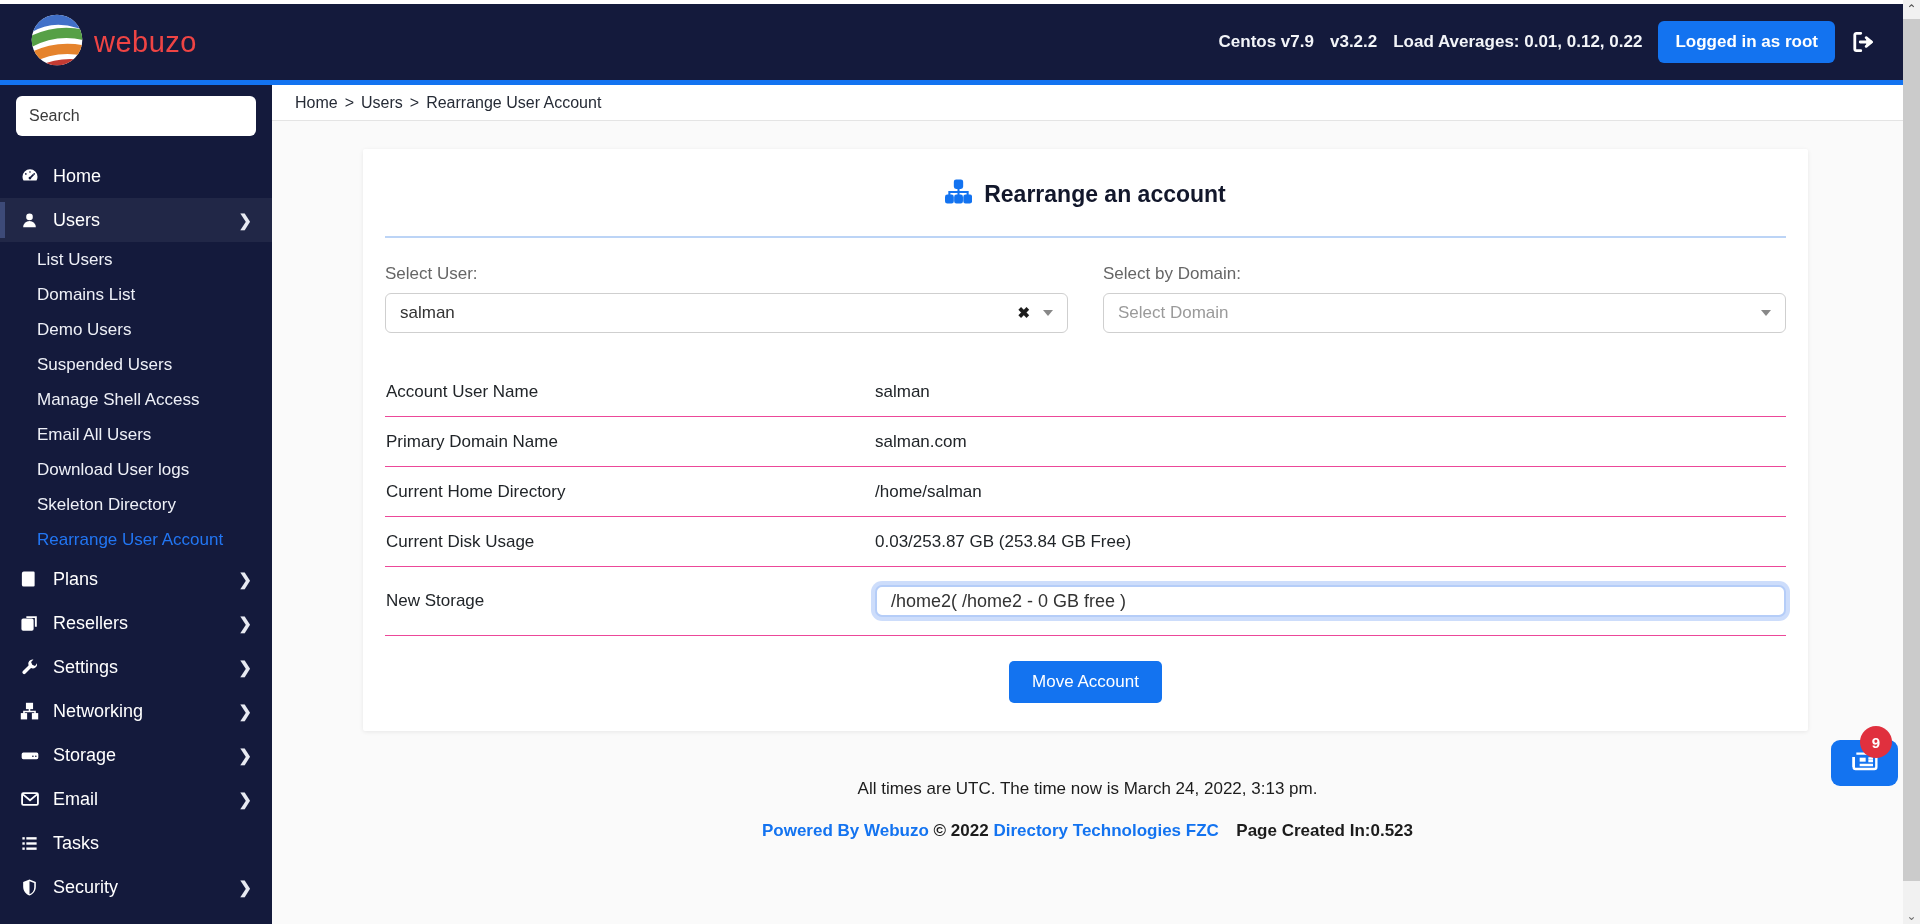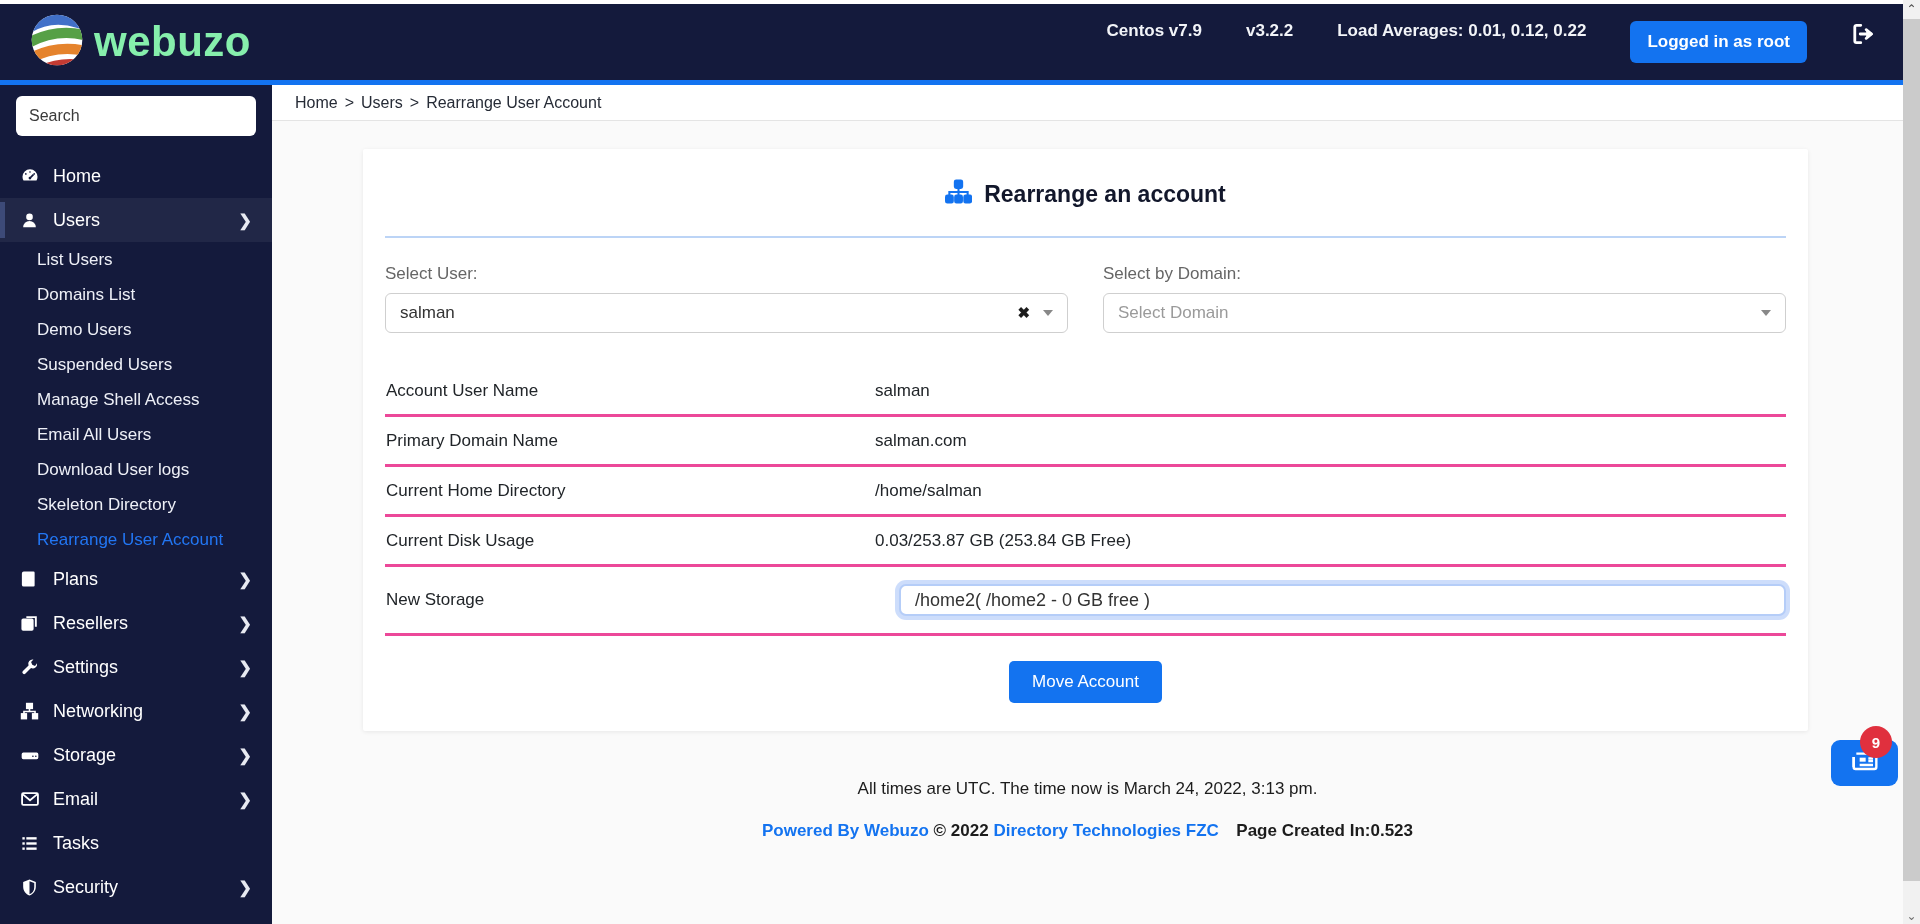--- a/index.html
+++ b/index.html
@@ -4,22 +4,22 @@
 <style>
   * { margin:0; padding:0; box-sizing:border-box; }
   html,body { width:1920px; height:924px; overflow:hidden; background:#ffffff;
               font-family:"Liberation Sans", sans-serif; }
 
   
   .topbar { position:absolute; top:4px; left:0; width:1903px; height:76px;
             background:#141a3c; display:flex; align-items:center;
             justify-content:space-between; padding:0 26px 0 30px; }
   .brand { display:flex; align-items:center; gap:10px; cursor:pointer; }
-  .brand-text { color:#86efac; font-size:42px; font-weight:700; letter-spacing:.5px; }
-  .topbar-right { display:flex; align-items:flex-start; gap:44px; }
+  .brand-text { color:#ef4444; font-size:29px; font-weight:400; letter-spacing:.5px; }
+  .topbar-right { display:flex; align-items:center; gap:16px; }
   .topbar-stat { color:#f2f4f8; font-size:17px; font-weight:700; }
   .login-btn { background:#1373f0; color:#fff; border:none; border-radius:6px;
                font-size:17px; font-weight:700; padding:11px 17px; cursor:pointer;
                font-family:inherit; }
   .logout { cursor:pointer; display:flex; align-items:center; }
 
   .blue-line { position:absolute; top:80px; left:0; width:1903px; height:5px;
                background:#1373f0; }
 
   
@@ -67,24 +67,24 @@
              display:flex; align-items:center; padding:0 14px; font-size:17px;
              color:#333; cursor:pointer; }
   .sel-box .grow { flex:1; }
   .sel-box .placeholder { color:#9a9a9a; }
   .clear-x { font-size:15px; font-weight:700; color:#1c1c1c; margin-right:13px; cursor:pointer; }
   .caret { width:0; height:0; border-left:5px solid transparent;
            border-right:5px solid transparent; border-top:6px solid #888; }
 
   .detail-table { margin-top:34px; }
   .d-row { display:flex; align-items:center; min-height:50px;
-           border-bottom:3px solid #ec4899; font-size:17px; color:#212529; }
+           border-bottom:1px solid #ec4899; font-size:17px; color:#212529; }
   .d-label { width:490px; padding-left:1px; }
   .d-value { flex:1; }
-  .d-row.storage { min-height:69px;gap:24px; }
+  .d-row.storage { min-height:69px; }
   .storage-select { width:100%; height:32px; border:2px solid #b5cdf8; border-radius:7px;
                     background:#fff; box-shadow:0 0 0 4px rgba(130,170,245,0.40);
                     display:flex; align-items:center; padding:0 14px;
                     font-size:18px; color:#333; cursor:pointer; margin:9px 3px 9px 0; }
 
   .btn-row { display:flex; justify-content:center; padding:25px 0 28px 0; }
   .primary-btn { background:#1373f0; color:#fff; border:none; border-radius:5px;
                  font-size:17px; font-weight:500; padding:11px 23px; cursor:pointer;
                  font-family:inherit; }
 

